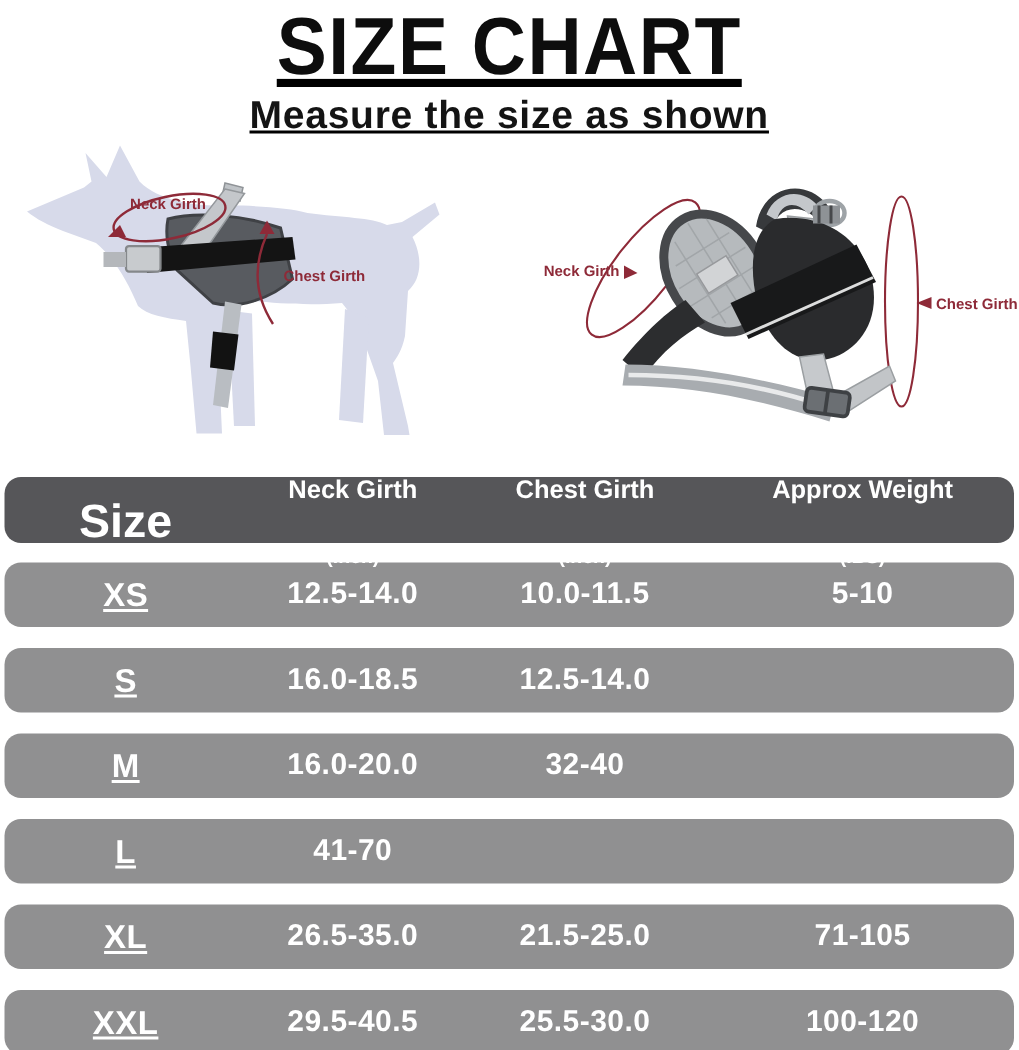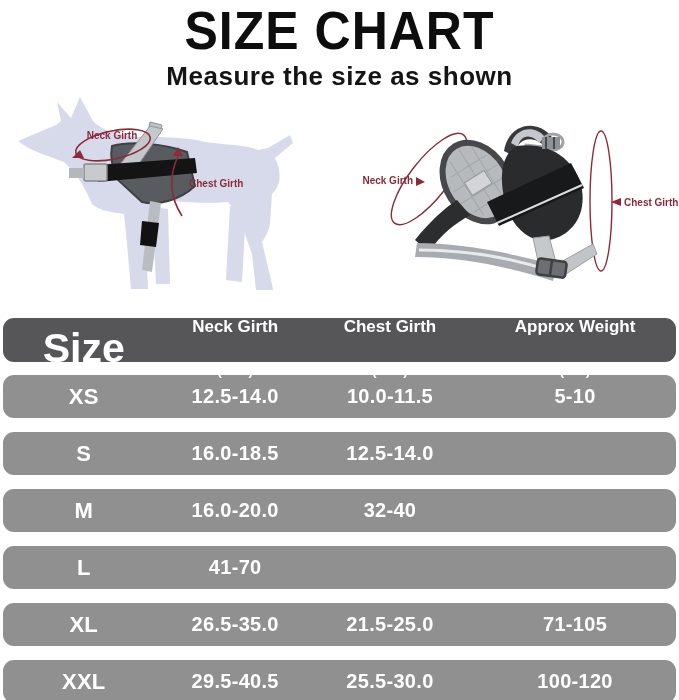--- a/index.html
+++ b/index.html
@@ -2,47 +2,47 @@
 <html style="--header_bar: #565659; --row_bar: #909091; --bar_text: #ffffff; --annotation: #8e2a38; --dog_silhouette: #d7daea; --harness_dark: #2a2b2d; --strap_silver: #c4c7cb;"><head>
 <meta charset="utf-8">
 <style>
   html,body{margin:0;padding:0;}
   body{
     width:679px;height:700px;overflow:hidden;background:#ffffff;
     font-family:"Liberation Sans", sans-serif;
     position:relative;
   }
   
-  .head-wrap{text-align:center;padding-top:4px;}
+  .head-wrap{text-align:center;padding-top:4px;text-decoration:underline;}
   .main-title{
     font-size:50px;line-height:1.0;font-weight:bold;letter-spacing:1px;
     color:#0d0d0d;transform:scaleY(1.08);transform-origin:top center;
   }
   .sub-title{
     font-size:26px;font-weight:600;color:#141414;margin-top:7px;letter-spacing:.5px;
   }
   
   .figures{display:flex;height:215px;margin-top:2px;}
   .figures svg{display:block;}
   .ann-text{font-size:10px;font-weight:bold;fill:var(--annotation);}
   
   .size-table{margin:9px 3px 0 3px;}
   .bar{
     border-radius:11px;display:grid;
     grid-template-columns:24% 21% 25% 30%;
     align-items:center;color:var(--bar_text);
   }
   .bar .cell{text-align:center;}
   .thead{height:44px;background:var(--header_bar);margin-bottom:13px;}
-  .thead .size-cell .h-main{font-size:41px;font-weight:bold;}
+  .thead .size-cell .h-main{font-size:31px;font-weight:bold;}
   .h-main{display:block;font-size:17px;font-weight:bold;line-height:1.05;}
   .h-sub{display:block;font-size:13px;font-weight:bold;line-height:1.1;margin-top:28px;}
   .row{height:43px;background:var(--row_bar);margin-bottom:14px;font-weight:bold;}
   .row .cell{font-size:20px;letter-spacing:.3px;}
-  .row .cell-size{font-size:22px;}
+  .row .cell-size{font-size:22px;text-decoration:underline;}
 </style>
 </head>
 <body>
 
 <div class="head-wrap">
   <div class="main-title">SIZE CHART</div>
   <div class="sub-title">Measure the size as shown</div>
 </div>
 
 <div class="figures">

